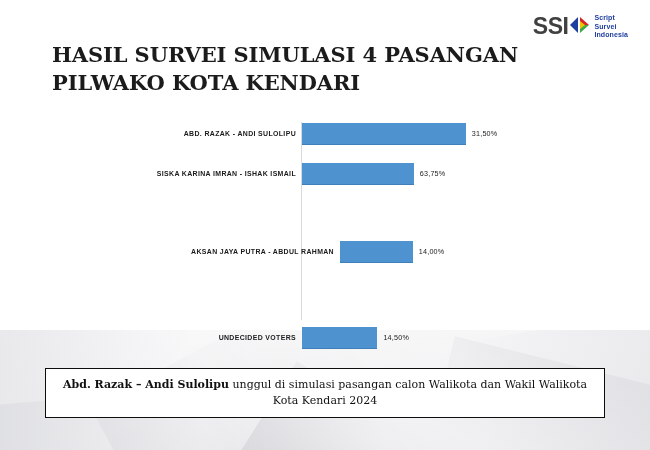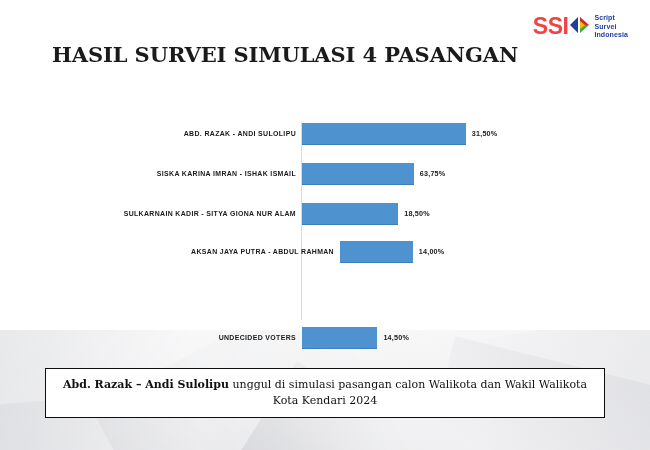--- a/index.html
+++ b/index.html
@@ -89,21 +89,21 @@
     right: 22px;
     display: flex;
     align-items: center;
     gap: 2px;
   }
   .logo-ssi {
     font-family: "Liberation Sans", sans-serif;
     font-weight: bold;
     font-size: 23px;
     letter-spacing: -0.5px;
-    color: #ef4444;
+    color: #404040;
     line-height: 1;
   }
   .logo-mark {
     display: block;
     margin: 0 1px 0 -1px;
   }
   .logo-text {
     font-family: "Liberation Sans", sans-serif;
     font-size: 7px;
     font-weight: bold;
@@ -185,21 +185,21 @@
   .bar {
     height: 22px;
     background: #4e92cf;
     border-bottom: 1px solid #3c7fba;
     box-sizing: border-box;
   }
   .bar-value {
     margin-left: 6px;
     font-family: "Liberation Sans", sans-serif;
     font-size: 7.2px;
-    font-weight: bold;
+    font-weight: normal;
     color: #1a1a1a;
     letter-spacing: 0.2px;
     white-space: nowrap;
     line-height: 1;
   }
 
   
   .caption-box {
     position: absolute;
     left: 45px;
@@ -246,46 +246,40 @@
     </span>
     <span class="logo-text">
       <span>Script</span><br>
       <span>Survei</span><br>
       <span>Indonesia</span>
     </span>
   </div>
 
   <div class="title">
     <span class="title-line">HASIL SURVEI SIMULASI 4 PASANGAN</span>
+    <span class="title-line">PILWAKO KOTA KENDARI</span>
   </div>
 
   <div class="chart">
     <div class="axis-line"></div>
     <div class="chart-rows" id="chart-rows">
         <div class="row" style="top: 14px;">
           <div class="row-label">ABD. RAZAK - ANDI SULOLIPU</div>
           <div class="row-bar-wrap">
             <div class="bar" style="width: 163.8px; background: rgb(78, 146, 207);"></div>
             <div class="bar-value">31,50%</div>
           </div>
         </div>
         <div class="row" style="top: 54px;">
           <div class="row-label">SISKA KARINA IMRAN - ISHAK ISMAIL</div>
           <div class="row-bar-wrap">
             <div class="bar" style="width: 111.8px; background: rgb(78, 146, 207);"></div>
             <div class="bar-value">63,75%</div>
           </div>
         </div>
-        <div class="row" style="top: 94px;">
-          <div class="row-label">SULKARNAIN KADIR - SITYA GIONA NUR ALAM</div>
-          <div class="row-bar-wrap">
-            <div class="bar" style="width: 96.2px; background: rgb(78, 146, 207);"></div>
-            <div class="bar-value">18,50%</div>
-          </div>
-        </div>
         <div class="row" style="top: 132px; margin-left: 38px;">
           <div class="row-label">AKSAN JAYA PUTRA - ABDUL RAHMAN</div>
           <div class="row-bar-wrap">
             <div class="bar" style="width: 72.8px; background: rgb(78, 146, 207);"></div>
             <div class="bar-value">14,00%</div>
           </div>
         </div>
         <div class="row" style="top: 174px; margin-top: 44px;">
           <div class="row-label">UNDECIDED VOTERS</div>
           <div class="row-bar-wrap">

